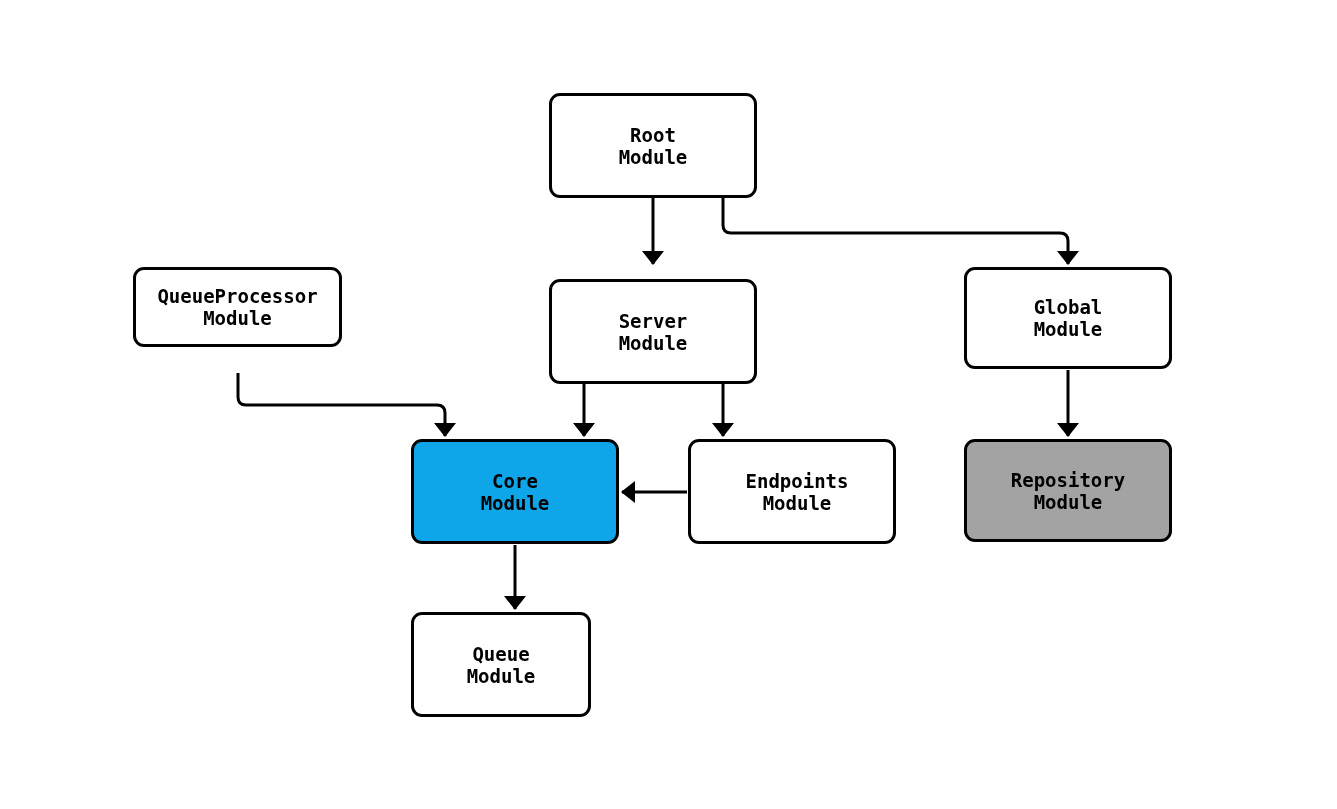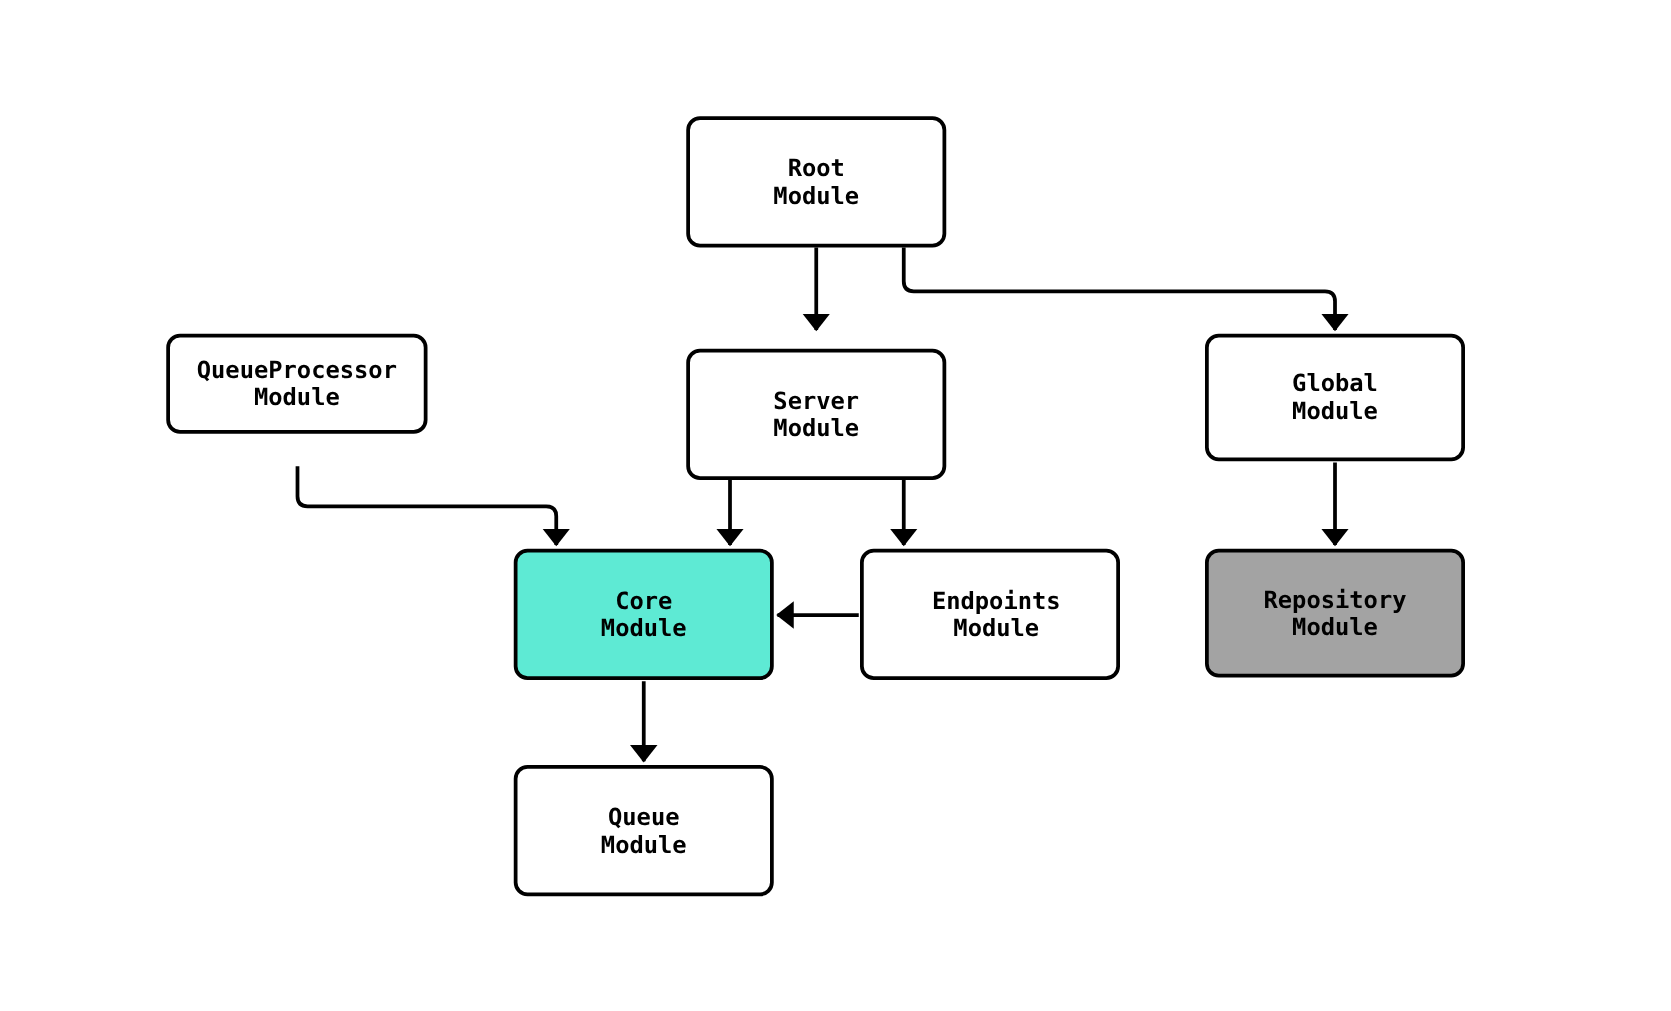--- a/index.html
+++ b/index.html
@@ -72,33 +72,33 @@
   <div class="node" style="left: 549px; top: 267px; width: 208px; height: 105px; background: rgb(255, 255, 255); border-color: rgb(0, 0, 0); color: rgb(0, 0, 0); margin-top: 12px;">
     <span class="line">Server</span>
     <span class="line">Module</span>
   </div>
 
   <div class="node" style="left: 964px; top: 267px; width: 208px; height: 102px; background: rgb(255, 255, 255); border-color: rgb(0, 0, 0); color: rgb(0, 0, 0);">
     <span class="line">Global</span>
     <span class="line">Module</span>
   </div>
 
-  <div class="node" style="left: 411px; top: 439px; width: 208px; height: 105px; background: #5eead4; border-color: rgb(0, 0, 0); color: rgb(0, 0, 0);">
+  <div class="node" style="left: 411px; top: 439px; width: 208px; height: 105px; background: #0ea5e9; border-color: rgb(0, 0, 0); color: rgb(0, 0, 0);">
     <span class="line">Core</span>
     <span class="line">Module</span>
   </div>
 
   <div class="node" style="left: 688px; top: 439px; width: 208px; height: 105px; background: rgb(255, 255, 255); border-color: rgb(0, 0, 0); color: rgb(0, 0, 0); padding-left: 10px;">
     <span class="line">Endpoints</span>
     <span class="line">Module</span>
   </div>
 
   <div class="node" style="left: 964px; top: 439px; width: 208px; height: 103px; background: #a3a3a3; border-color: rgb(0, 0, 0); color: rgb(0, 0, 0);">
     <span class="line">Repository</span>
     <span class="line">Module</span>
   </div>
 
-  <div class="node" style="left: 411px; top: 612px; width: 208px; height: 105px; background: rgb(255, 255, 255); border-color: rgb(0, 0, 0); color: rgb(0, 0, 0);">
+  <div class="node" style="left: 411px; top: 612px; width: 180px; height: 105px; background: rgb(255, 255, 255); border-color: rgb(0, 0, 0); color: rgb(0, 0, 0);">
     <span class="line">Queue</span>
     <span class="line">Module</span>
   </div>
 
 </div>
 
 </body></html>

